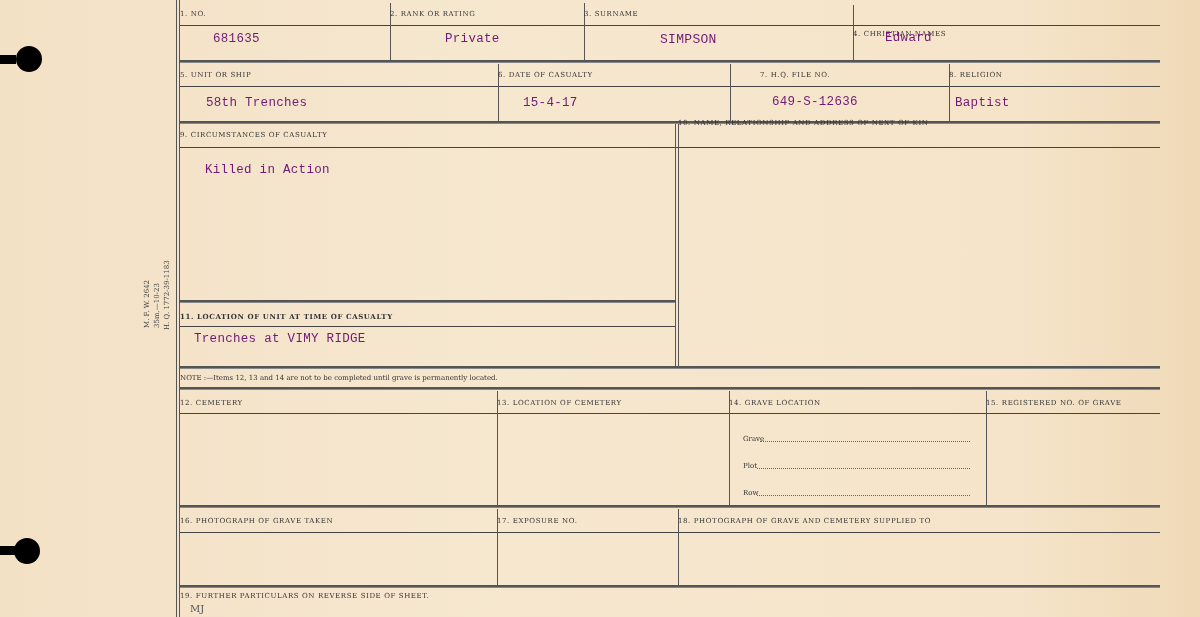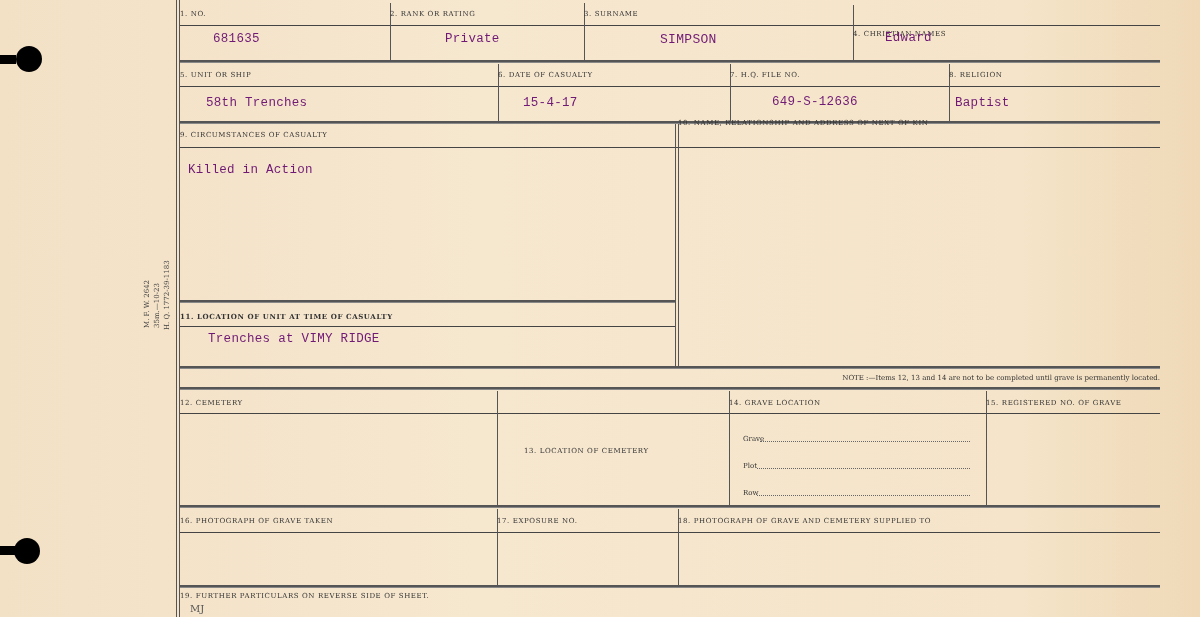--- a/index.html
+++ b/index.html
@@ -61,50 +61,50 @@
 <div class="hline" style="left:180px;top:86px;width:980px;"></div>
 <div class="hline thick" style="left:180px;top:121px;width:980px;"></div>
 <div class="vline" style="left:498px;top:64px;height:57px;"></div>
 <div class="vline" style="left:730px;top:64px;height:57px;"></div>
 <div class="vline" style="left:949px;top:64px;height:57px;"></div>
 
 <div class="label" style="left:180px;top:71px;width:318px;">5. UNIT OR SHIP</div>
 <div class="val" style="left:206px;top:96px;">58th Trenches</div>
 <div class="label" style="left:498px;top:71px;width:232px;">6. DATE OF CASUALTY</div>
 <div class="val" style="left:523px;top:96px;">15-4-17</div>
-<div class="label" style="left:730px;top:71px;width:219px;">7. H.Q. FILE NO.</div>
+<div class="label" style="left:730px;top:71px;width:219px;padding-left:30px;">7. H.Q. FILE NO.</div>
 <div class="val" style="left:772px;top:95px;">649-S-12636</div>
 <div class="label" style="left:949px;top:71px;width:211px;">8. RELIGION</div>
 <div class="val" style="left:955px;top:96px;">Baptist</div>
 
 <div class="hline" style="left:180px;top:147px;width:980px;"></div>
 <div class="vline" style="left:675px;top:124px;height:242px;"></div>
 <div class="vline" style="left:678px;top:124px;height:242px;"></div>
 <div class="label" style="left:180px;top:131px;width:495px;">9. CIRCUMSTANCES OF CASUALTY</div>
-<div class="val" style="left:188px;top:163px;">Killed in Action</div>
+<div class="val" style="left:205px;top:163px;">Killed in Action</div>
 <div class="label" style="left:678px;top:119px;width:482px;">10. NAME, RELATIONSHIP AND ADDRESS OF NEXT OF KIN</div>
 <div class="val" style="left:700px;top:165px;"></div>
 
 <div class="hline thick" style="left:180px;top:300px;width:495px;"></div>
 <div class="hline" style="left:180px;top:326px;width:495px;"></div>
 <div class="label" style="left:180px;top:312px;width:495px;font-weight:bold;">11. LOCATION OF UNIT AT TIME OF CASUALTY</div>
-<div class="val" style="left:208px;top:332px;text-align:right;">Trenches at VIMY RIDGE</div>
+<div class="val" style="left:194px;top:332px;text-align:right;">Trenches at VIMY RIDGE</div>
 
 <div class="hline thick" style="left:180px;top:366px;width:980px;"></div>
-<div class="small" style="left:180px;top:374px;width:980px;text-align:right;">NOTE :—Items 12, 13 and 14 are not to be completed until grave is permanently located.</div>
+<div class="small" style="left:180px;top:374px;width:980px;text-align:left;">NOTE :—Items 12, 13 and 14 are not to be completed until grave is permanently located.</div>
 <div class="hline thick" style="left:180px;top:387px;width:980px;"></div>
 
 <div class="hline" style="left:180px;top:413px;width:980px;"></div>
 <div class="hline thick" style="left:180px;top:505px;width:980px;"></div>
 <div class="vline" style="left:497px;top:391px;height:114px;"></div>
 <div class="vline" style="left:729px;top:391px;height:114px;"></div>
 <div class="vline" style="left:986px;top:391px;height:114px;"></div>
 
 <div class="label" style="left:180px;top:399px;width:317px;">12. CEMETERY</div>
-<div class="label" style="left:524px;top:399px;width:232px;margin-top:48px;">13. LOCATION OF CEMETERY</div>
+<div class="label" style="left:497px;top:399px;width:232px;">13. LOCATION OF CEMETERY</div>
 <div class="label" style="left:729px;top:399px;width:257px;">14. GRAVE LOCATION</div>
 <div class="label" style="left:986px;top:399px;width:174px;">15. REGISTERED NO. OF GRAVE</div>
 
 <div class="small" style="left:743px;top:435px;">Grave</div>
 <div class="dots" style="left:760px;top:441px;width:210px;"></div>
 <div class="small" style="left:743px;top:462px;">Plot</div>
 <div class="dots" style="left:757px;top:468px;width:213px;"></div>
 <div class="small" style="left:743px;top:489px;">Row</div>
 <div class="dots" style="left:757px;top:495px;width:213px;"></div>
 

